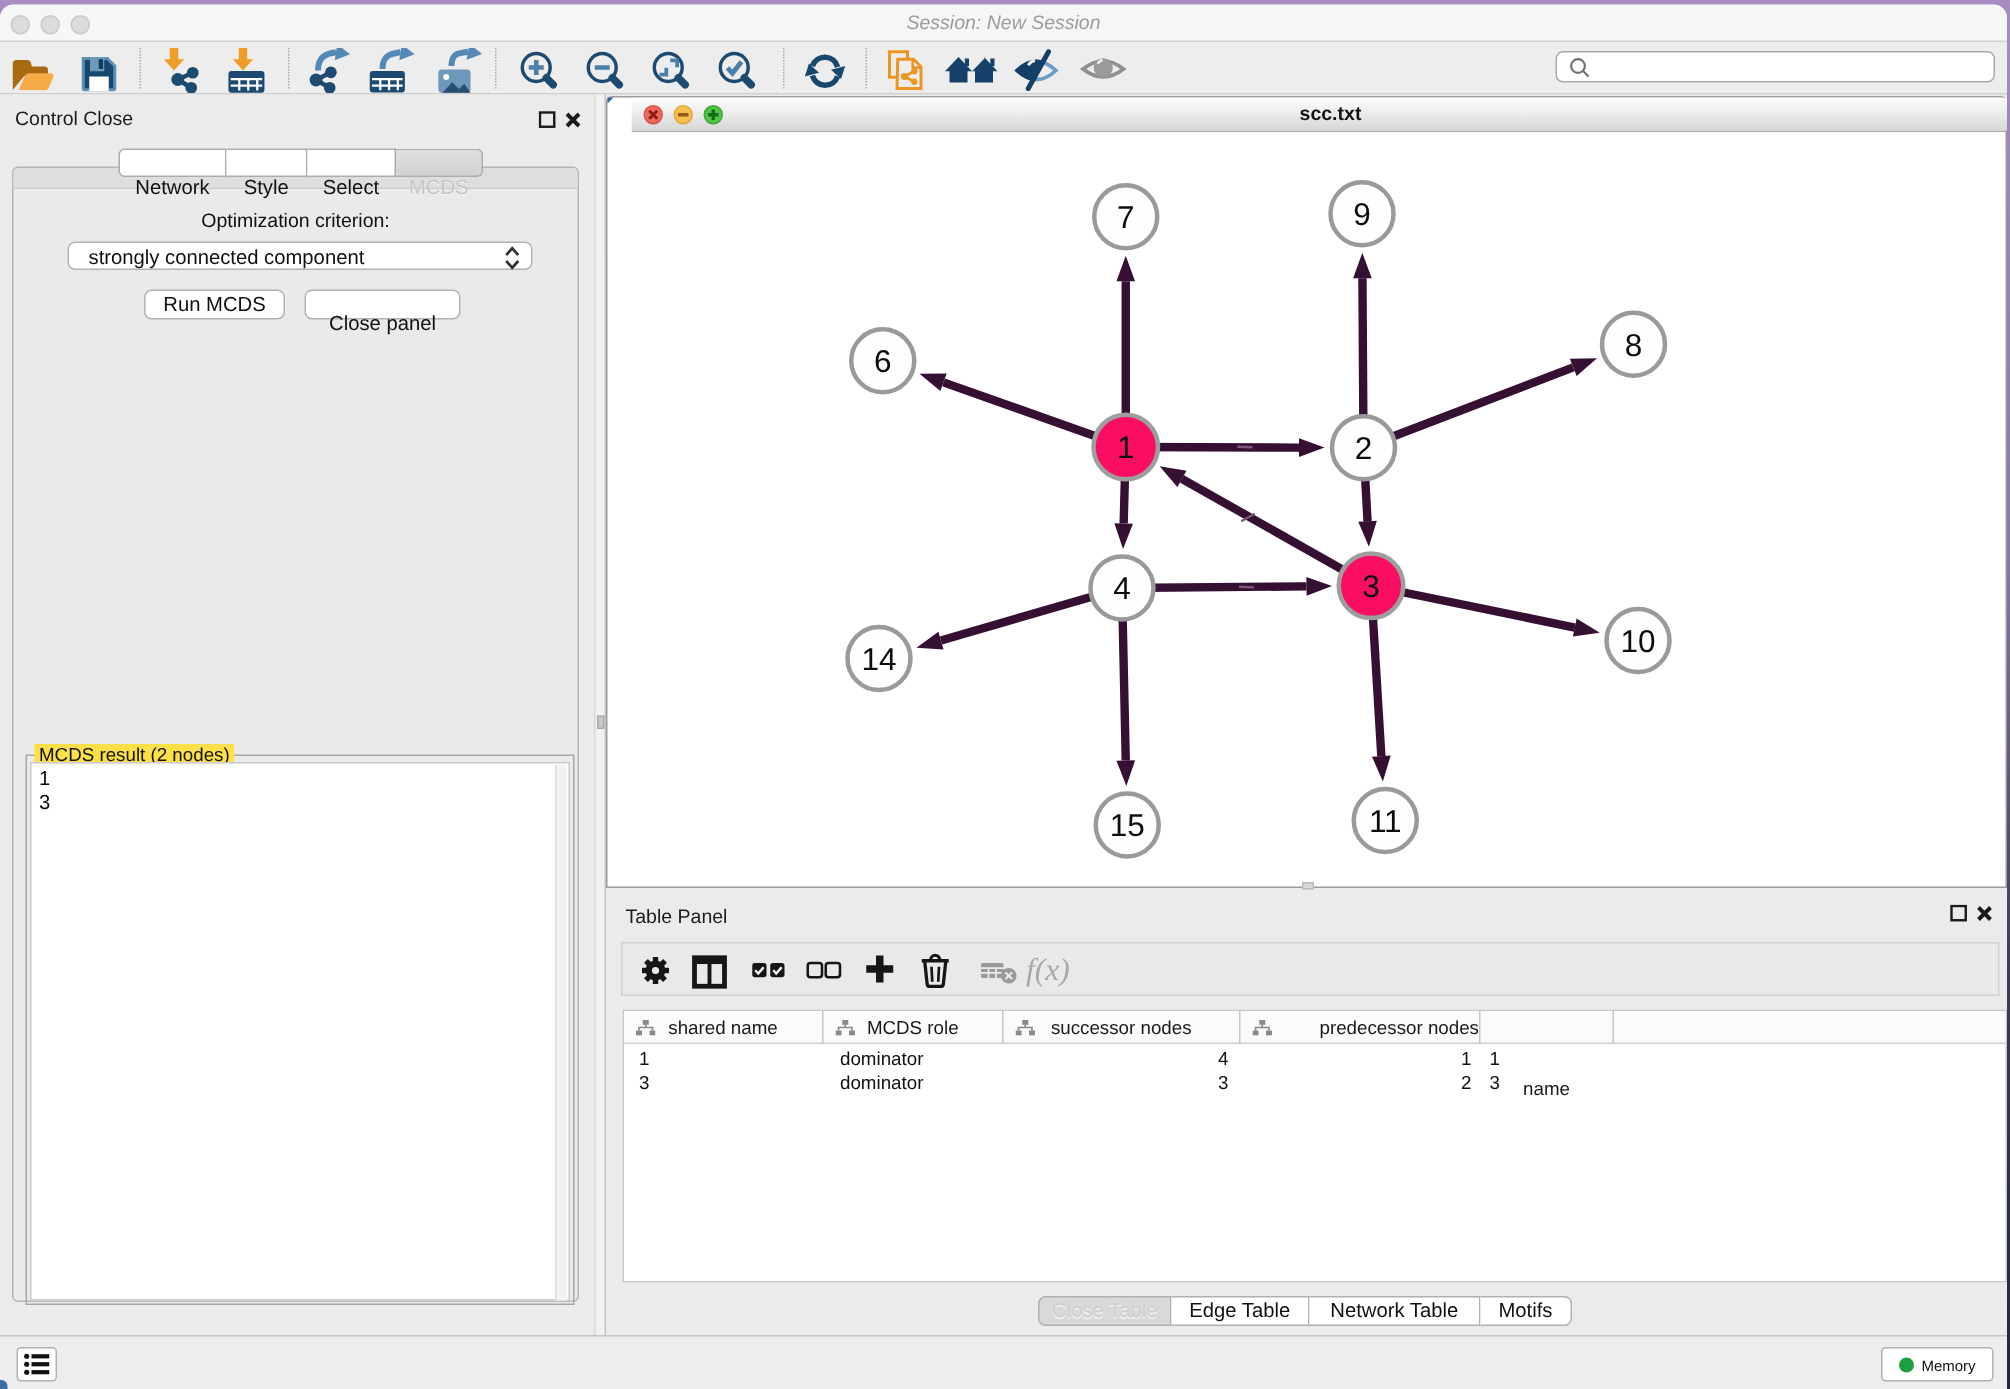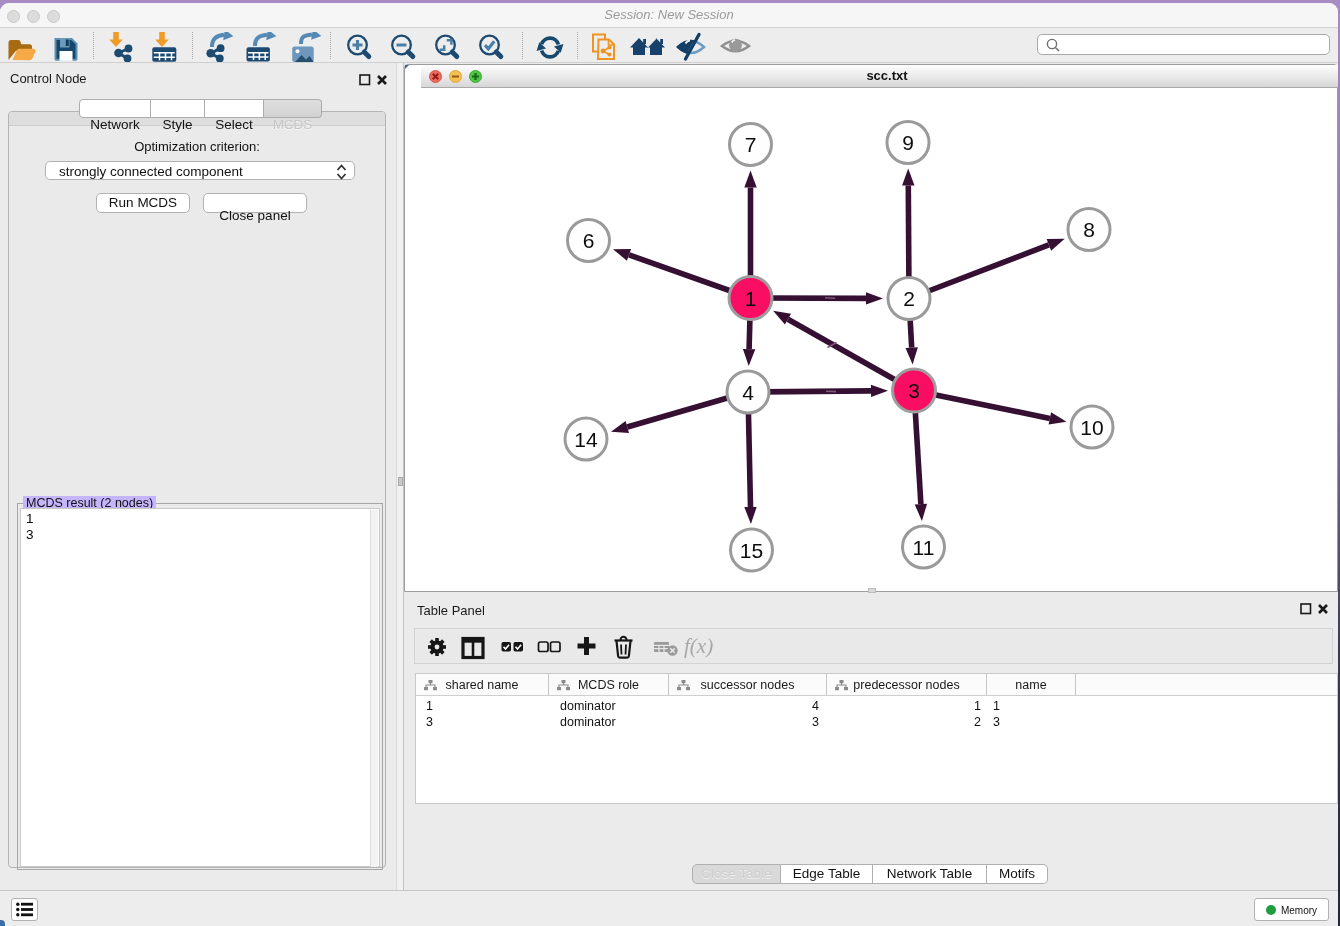--- a/index.html
+++ b/index.html
@@ -15,32 +15,32 @@
   .ticon { position:absolute; top:0; }
   .searchbox { position:absolute; left:1037px; top:5px; width:293px; height:21px; background:#fff; border:1px solid #a9a9a9; border-radius:5px; }
   
   .cpanel { position:absolute; left:0; top:60px; width:396px; height:827px; background:#ebebeb; }
   .cp-head { position:absolute; left:10px; top:8px; font-size:13px; color:#1b1b1b; }
   .tabpane { position:absolute; left:8px; top:48px; width:378px; height:757px; border:1px solid #b4b4b4; border-radius:4px; background:#eaeaea; }
   .tabpane-band { position:absolute; left:0; top:0; width:100%; height:14px; background:#dedede; border-bottom:1px solid #cccccc; border-radius:3px 3px 0 0; }
   .tab { position:absolute; top:-13px; height:19px; font-size:13.5px; text-align:center; background:#fff; border:1px solid #acacac; color:#111; padding-top:17px; }
   .btn { position:absolute; background:#fff; border:1px solid #b2b2b2; border-radius:5px; font-size:13.5px; color:#111; text-align:center; }
   .fieldset { position:absolute; left:8px; top:391px; width:366px; height:367px; border:1px solid #a6a6a6; }
-  .fs-legend { position:absolute; left:5px; top:-8px; background:#c4b5fd; padding:0 3px; font-size:12.5px; color:#111; }
+  .fs-legend { position:absolute; left:5px; top:-8px; background:#fde047; padding:0 3px; font-size:12.5px; color:#111; }
   .fs-area { position:absolute; left:2px; top:4px; width:360px; height:359px; background:#fff; border:1px solid #c9c9c9; }
   .divider { position:absolute; left:396px; top:60px; width:8px; height:827px; background:#f1f1f1; border-left:1px solid #d8d8d8; border-right:1px solid #c4c4c4; }
   
   .netframe { position:absolute; left:404px; top:61px; width:934px; height:528px; background:#fff; border:1px solid #9c9c9c; border-radius:4px 4px 0 0; }
   .net-title { position:absolute; left:16px; top:0; width:100%; height:23px; background:linear-gradient(#fdfdfd,#e9e9e9 55%,#d6d6d6); border-bottom:1px solid #a8a8a8; border-radius:4px 4px 0 0; }
   .net-title-text { position:absolute; width:100%; text-align:center; top:3px; font-size:13px; font-weight:bold; color:#111; }
   .mtl { position:absolute; top:5px; width:13px; height:13px; border-radius:50%; }
   
   .tpanel { position:absolute; left:405px; top:594px; width:933px; height:293px; background:#ebebeb; }
   .tp-toolbar { position:absolute; left:9px; top:31px; width:919px; height:36px; background:#e9e9e9; border:1px solid #d2d2d2; }
-  .tbl-area { position:absolute; left:10px; top:76px; width:923px; height:131px; background:#fff; border:1px solid #c9c9c9; }
+  .tbl-area { position:absolute; left:10px; top:76px; width:923px; height:182px; background:#fff; border:1px solid #c9c9c9; }
   .thead { position:absolute; left:0; top:0; width:100%; height:22px; background:#fbfbfb; border-bottom:1px solid #cfcfcf; font-size:12.5px; color:#1a1a1a; }
   .th { position:absolute; top:0; height:22px; border-right:1px solid #c6c6c6; text-align:center; padding-top:4px; }
   .trow { position:absolute; left:0; width:100%; height:16px; font-size:12.5px; color:#111; }
   .td { position:absolute; top:0; height:16px; padding-top:1px; }
   .btab { position:absolute; top:0; height:20px; background:#fff; border:1px solid #b0b0b0; font-size:13.5px; color:#111; text-align:center; padding-top:1px; }
   
   .statusbar { position:absolute; left:0; top:887px; width:1338px; height:36px; background:#ededed; border-top:1px solid #c6c6c6; }
 </style>
 </head>
 <body>
@@ -185,21 +185,21 @@
     <div class="sep" style="left:577px;"></div>
     <div class="searchbox">
       <svg width="16" height="16" style="position:absolute;left:7px;top:2px" viewBox="0 0 16 16">
           <circle cx="7" cy="7" r="4.6" fill="none" stroke="#6e6e6e" stroke-width="1.4"></circle>
           <line x1="10.4" y1="10.4" x2="14" y2="14" stroke="#6e6e6e" stroke-width="1.4"></line>
         </svg>
     </div>
   </div>
 
   <div class="cpanel">
-    <div class="cp-head">Control Node</div>
+    <div class="cp-head">Control Close</div>
     <svg class="abs" style="left:359px;top:11px" width="30" height="12" viewBox="0 0 30 12">
         <rect x="1" y="1" width="9.5" height="9.5" fill="none" stroke="#1a1a1a" stroke-width="1.6"></rect>
         <path d="M19 2 L27 10 M27 2 L19 10" stroke="#1a1a1a" stroke-width="2.6"></path>
       </svg>
     <div class="tabpane">
       <div class="tabpane-band"></div>
       <div class="tab" style="left:70px;width:72px;border-radius:4px 0 0 4px;">Network</div>
       <div class="tab" style="left:142px;width:54px;border-left:none;">Style</div>
       <div class="tab" style="left:196px;width:59px;border-left:none;">Select</div>
       <div class="tab" style="left:255px;width:58px;border-left:none;border-radius:0 4px 4px 0;background:linear-gradient(#dedede,#d2d2d2);color:#c6c6c6;text-shadow:0 1px 0 #f5f5f5;">MCDS</div>
@@ -413,24 +413,24 @@
           </div>
           <div class="th" style="left:411px;width:160px;">
             <svg class="abs" style="left:8px;top:6px" width="13" height="11" viewBox="0 0 13 11">
               <g fill="#8a8a8a">
                 <rect x="4.5" y="0" width="4" height="3.2"></rect>
                 <rect x="0" y="7" width="4" height="3.2"></rect>
                 <rect x="9" y="7" width="4" height="3.2"></rect>
                 <path d="M6.5 3 v2 M2 7 v-2 h9 v2" fill="none" stroke="#8a8a8a" stroke-width="1.1"></path>
               </g>
             </svg>
-            <span style="display:block;">predecessor nodes</span>
+            <span style="display:block;text-align:right;">predecessor nodes</span>
           </div>
           <div class="th" style="left:571px;width:89px;">
-            <span style="display:block;">name</span>
+            <span style="display:block;margin-top:41px;">name</span>
           </div>
       </div>
       <div class="trow" style="top:24px;">
           <div class="td" style="left:10px;">1</div>
           <div class="td" style="left:144px;">dominator</div>
           <div class="td" style="left:253px;width:150px;text-align:right;">4</div>
           <div class="td" style="left:411px;width:154px;text-align:right;">1</div>
           <div class="td" style="left:577px;">1</div>
         </div>
       <div class="trow" style="top:40px;">

